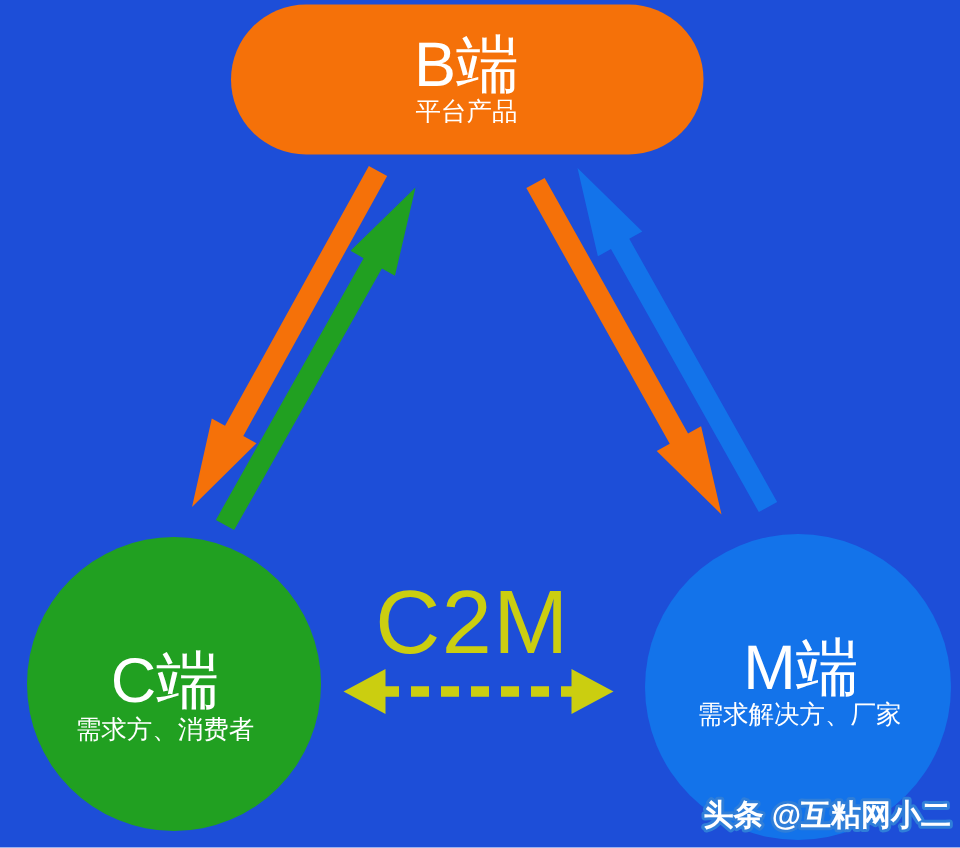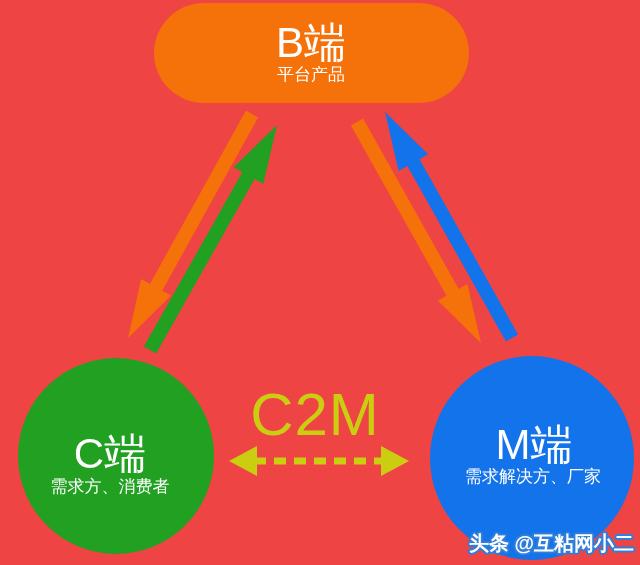--- a/index.html
+++ b/index.html
@@ -1,20 +1,20 @@
 <!DOCTYPE html>
 <html><head>
 <meta charset="utf-8">
 <style>
   html, body { margin: 0; padding: 0; background: #ffffff; }
   .stage {
     position: relative;
     width: 640px;
     height: 565px;
-    background: #ef4444;
+    background: #1d4ed8;
     overflow: hidden;
     font-family: "Liberation Sans", sans-serif;
   }
   .stage svg { position: absolute; left: 0; top: 0; }
   text {
     font-family: "Liberation Sans", "DejaVu Sans", sans-serif;
     user-select: none;
   }
   .node-title  { fill: #ffffff; font-size: 42px; }
   .node-sub    { fill: #ffffff; font-size: 17px; }

